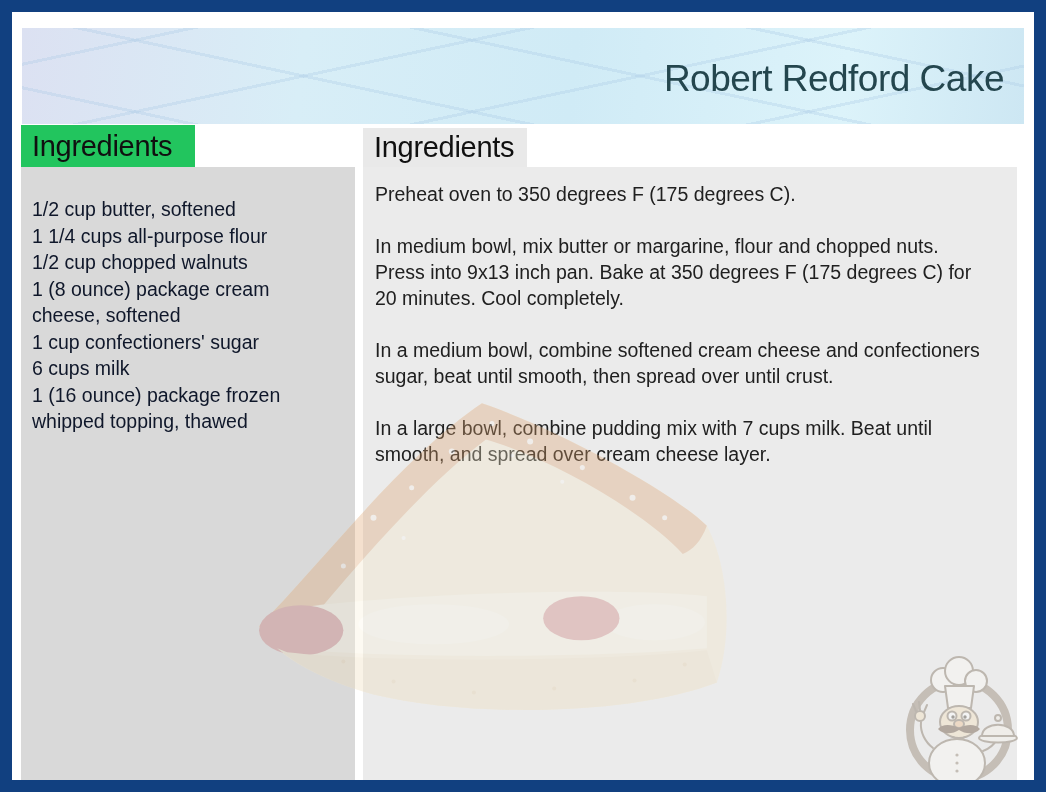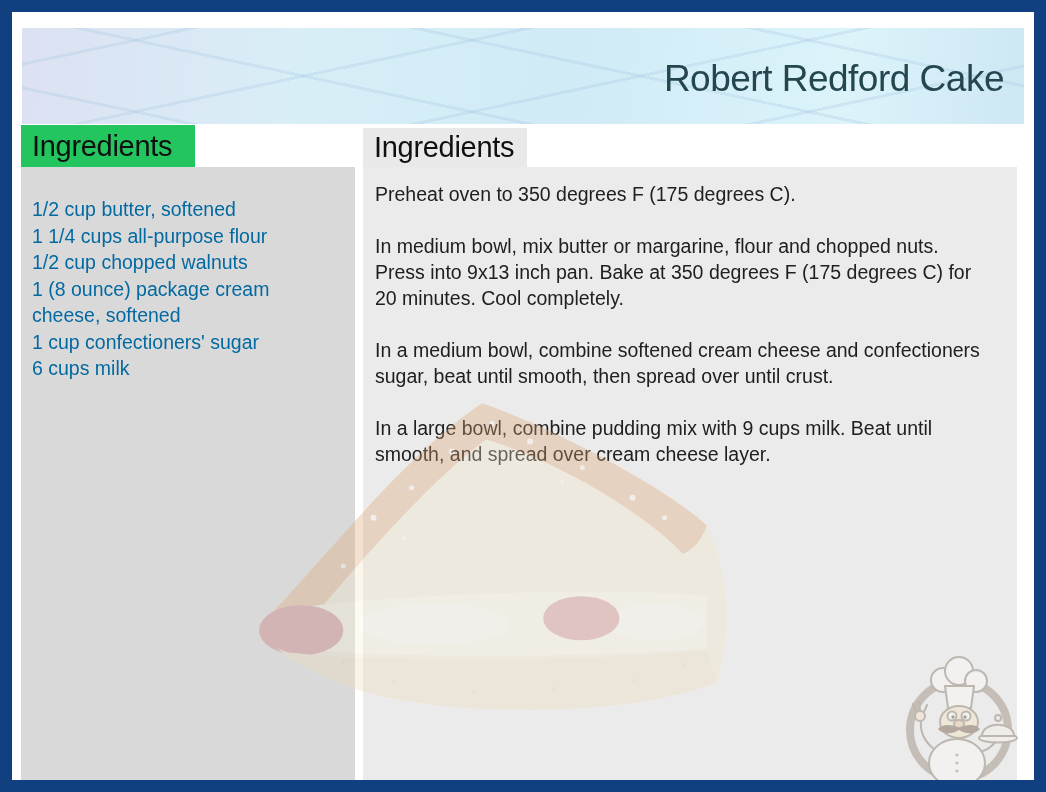--- a/index.html
+++ b/index.html
@@ -28,21 +28,21 @@
   .hbox{position:absolute;z-index:2;display:flex;align-items:center;}
   .hbox h2{margin:0;padding-left:11px;font-size:29px;font-weight:400;color:#101010;letter-spacing:-.3px;}
   .hbox-ing{left:21px;top:125px;width:174px;height:42px;background:#22c55e;}
   .hbox-dir{left:363px;top:128px;width:164px;height:39px;background:#e9e9e9;}
 
   
   .panel{position:absolute;z-index:1;box-sizing:border-box;}
   .panel-ing{left:21px;top:167px;width:334px;height:613px;background:#d9d9d9;padding:29px 26px 0 11px;}
   .panel-dir{left:363px;top:167px;width:654px;height:613px;background:#ebebeb;padding:14px 28px 0 12px;}
 
-  .ingredient{font-size:19.5px;line-height:26.5px;color:#0369a1;}
+  .ingredient{font-size:19.5px;line-height:26.5px;color:#0f172a;}
   .step{margin:0 0 26px 0;font-size:19.5px;line-height:26px;color:#202020;}
 
   
   .cake-wm{position:absolute;left:253px;top:394px;width:492px;height:334px;z-index:10;opacity:.34;pointer-events:none;}
   .chef-wm{position:absolute;left:901px;top:650px;width:118px;height:140px;z-index:10;opacity:.40;pointer-events:none;}
 </style>
 </head>
 <body>
 
 <div class="page">
@@ -63,36 +63,37 @@
 
         <div class="ingredient">1/2 cup chopped walnuts</div>
 
         <div class="ingredient">1 (8 ounce) package cream cheese, softened</div>
 
         <div class="ingredient">1 cup confectioners' sugar</div>
 
 
         <div class="ingredient">6 cups milk</div>
 
+        <div class="ingredient">1 (16 ounce) package frozen whipped topping, thawed</div>
       </div>
   </div>
 
   <div class="hbox hbox-dir">
     <h2>Ingredients</h2>
   </div>
   <div class="panel panel-dir">
     <div>
 
         <p class="step">Preheat oven to 350 degrees F (175 degrees C).</p>
 
         <p class="step">In medium bowl, mix butter or margarine, flour and chopped nuts. Press into 9x13 inch pan. Bake at 350 degrees F (175 degrees C) for 20 minutes. Cool completely.</p>
 
         <p class="step">In a medium bowl, combine softened cream cheese and confectioners sugar, beat until smooth, then spread over until crust.</p>
 
-        <p class="step">In a large bowl, combine pudding mix with 9 cups milk. Beat until smooth, and spread over cream cheese layer.</p>
+        <p class="step">In a large bowl, combine pudding mix with 7 cups milk. Beat until smooth, and spread over cream cheese layer.</p>
 
       </div>
   </div>
 
   <svg class="cake-wm" viewBox="0 0 490 330" xmlns="http://www.w3.org/2000/svg" aria-hidden="true">
 
     <path d="M6,230 C70,165 150,60 228,8 C300,32 418,96 452,130 C474,170 478,240 462,286 C380,318 220,322 120,298 C62,282 18,256 6,230 Z" fill="#f4e7c8"></path>
 
     <path d="M6,230 C70,165 150,60 228,8 C300,32 418,96 452,130 C446,146 438,154 428,158 C392,118 300,64 232,44 C168,92 92,182 36,250 Z" fill="#dfa571"></path>
 

